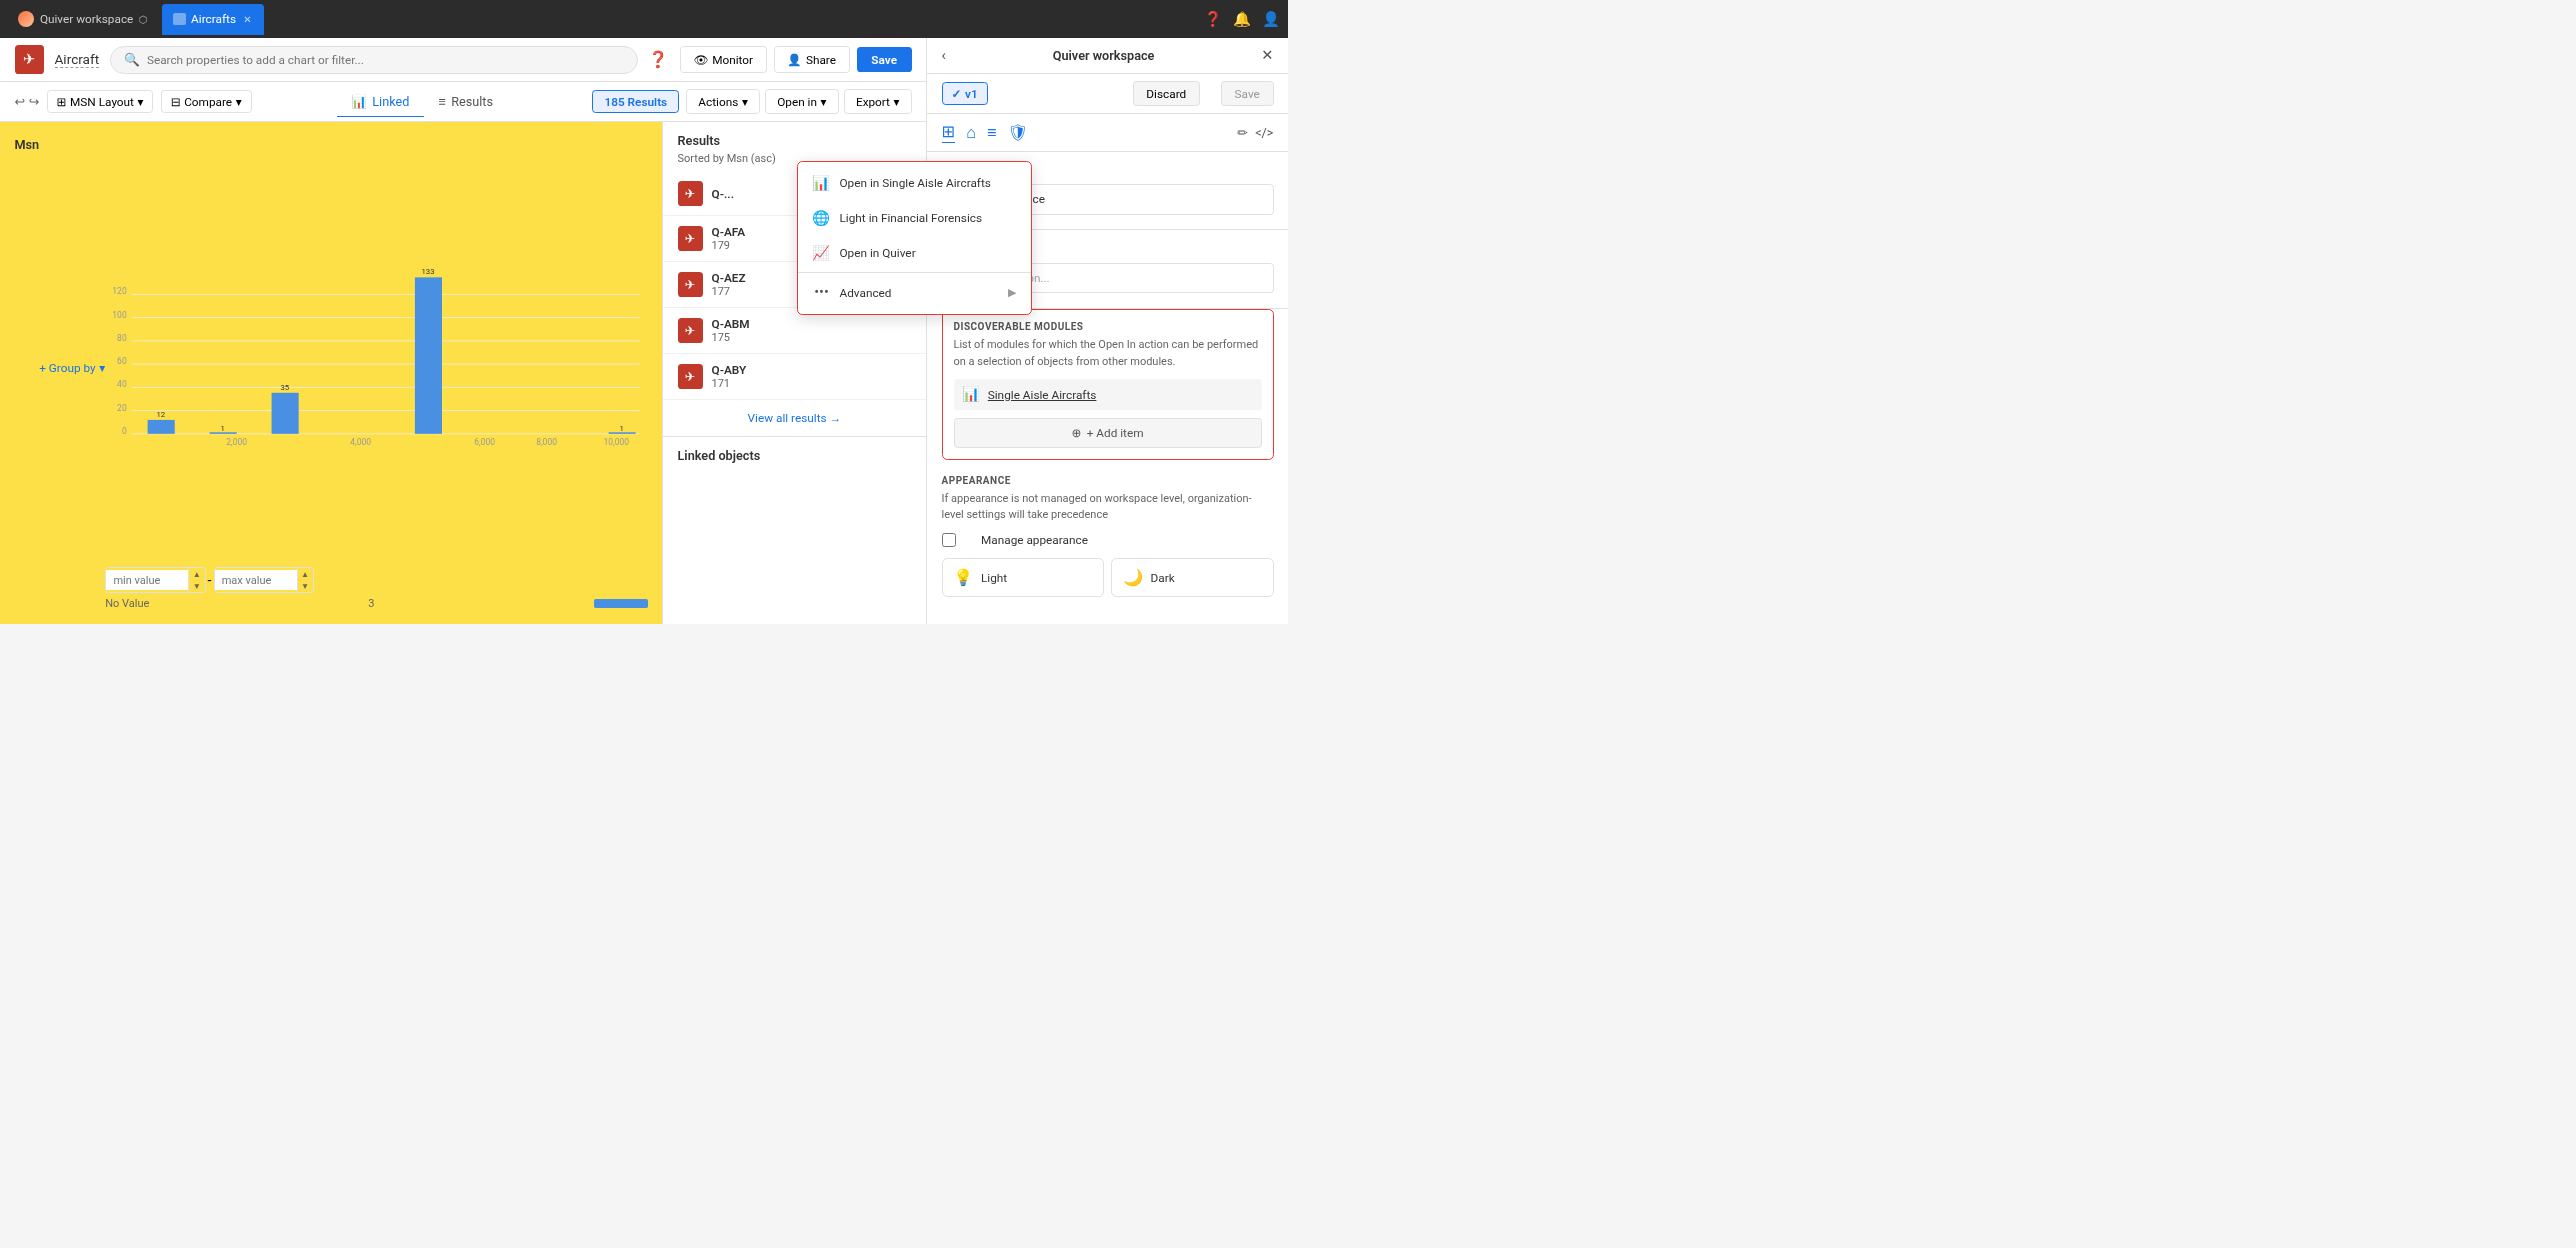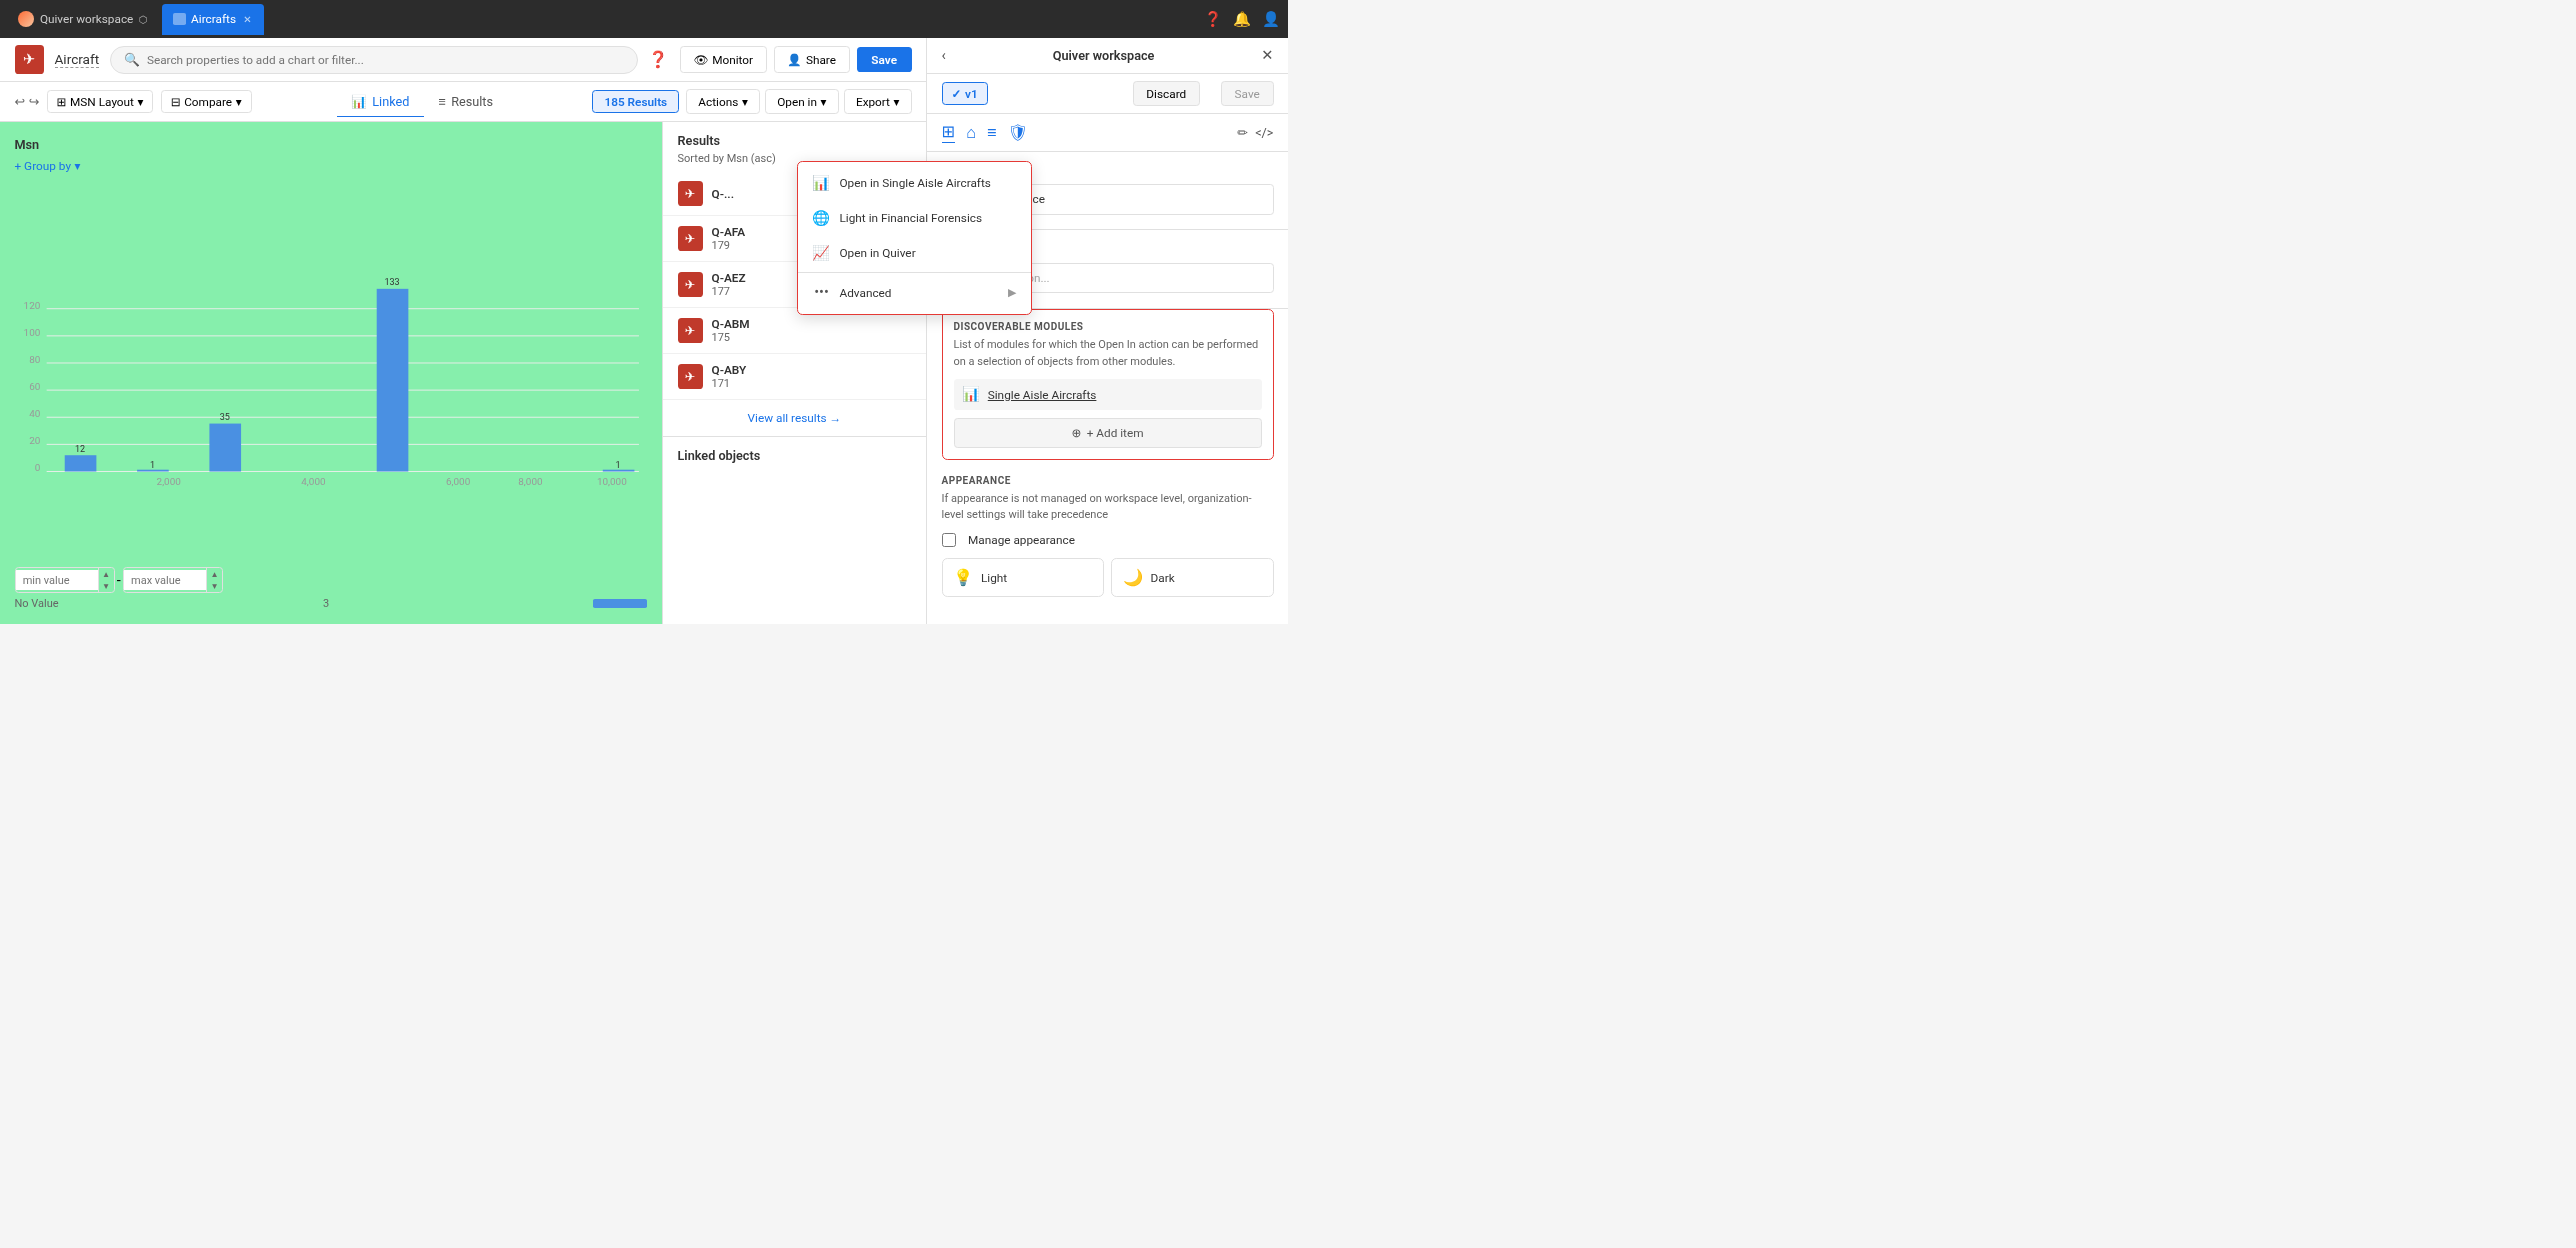--- a/index.html
+++ b/index.html
@@ -182,24 +182,24 @@
     }
 
     
     .content-split {
       display:flex;
       flex:1;
       overflow:hidden;
     }
     .chart-area {
       flex: 1;
-      background:#86efac;
+      background:#fde047;
       padding:14.5px;
       display:flex;
-      flex-direction:column;
+      flex-direction:row;
       overflow:hidden;
       border-right:0.9px solid #e0e0e0;
     }
     .chart-title {
       font-size:12.7px;
       font-weight:600;
       color:#333;
       margin-bottom:7.2px;
     }
     .group-by-btn {
@@ -529,21 +529,21 @@
       text-transform:uppercase;
       margin-bottom:5.4px;
     }
     .appearance-desc {
       font-size:11px;
       color:#666;
       margin-bottom:9px;
       line-height:1.5;
     }
     .appearance-check {
-      display:flex;align-items:center;gap:12px;
+      display:flex;align-items:center;gap:25px;
       margin-bottom:11px;
     }
     .appearance-check input { width:14.5px;height:14.5px; }
     .appearance-check label { font-size:11.8px;color:#333; }
     .theme-options {
       display:flex;gap:7.2px;
     }
     .theme-option {
       flex:1;
       border:0.9px solid #e0e0e0;

